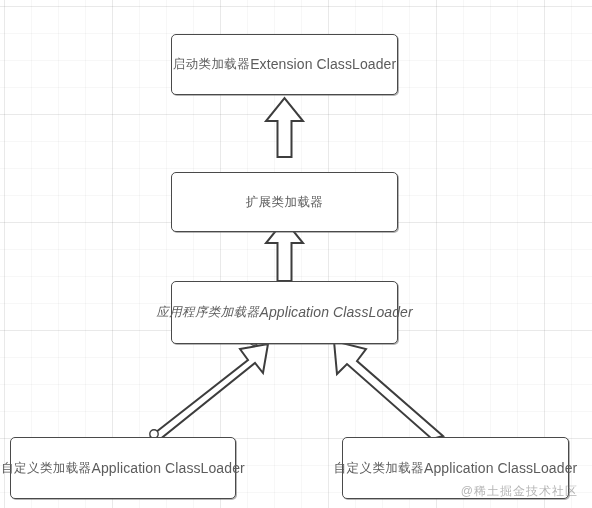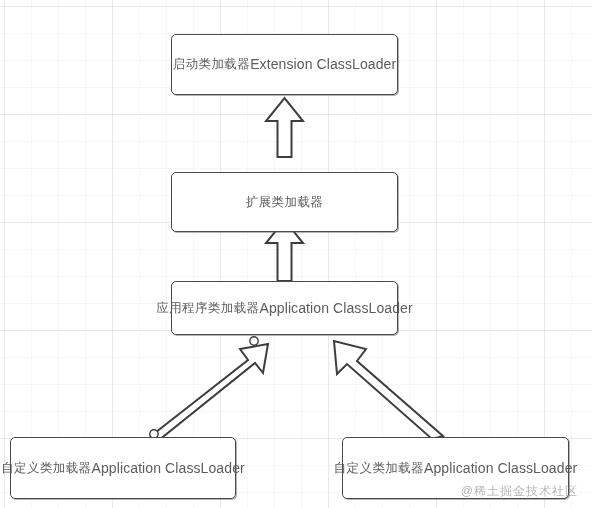--- a/index.html
+++ b/index.html
@@ -108,21 +108,21 @@
 
   <div class="node" style="left:171px; top:34px; width:227px; height:61px;">
     <div class="line-cn">启动类加载器</div>
     <div class="line-en">Extension ClassLoader</div>
   </div>
 
   <div class="node" style="left:171px; top:157px; width:227px; height:60px;margin-top:15px;">
     <div class="line-cn">扩展类加载器</div>
   </div>
 
-  <div class="node" style="left:171px; top:281px; width:227px; height:54px;">
+  <div class="node" style="left:171px; top:281px; width:227px; height:63px;font-style:italic;">
     <div class="line-cn">应用程序类加载器</div>
     <div class="line-en">Application ClassLoader</div>
   </div>
 
   <div class="node" style="left:10px; top:437px; width:226px; height:62px;">
     <div class="line-cn">自定义类加载器</div>
     <div class="line-en">Application ClassLoader</div>
   </div>
 
   <div class="node" style="left:342px; top:437px; width:227px; height:62px;">

